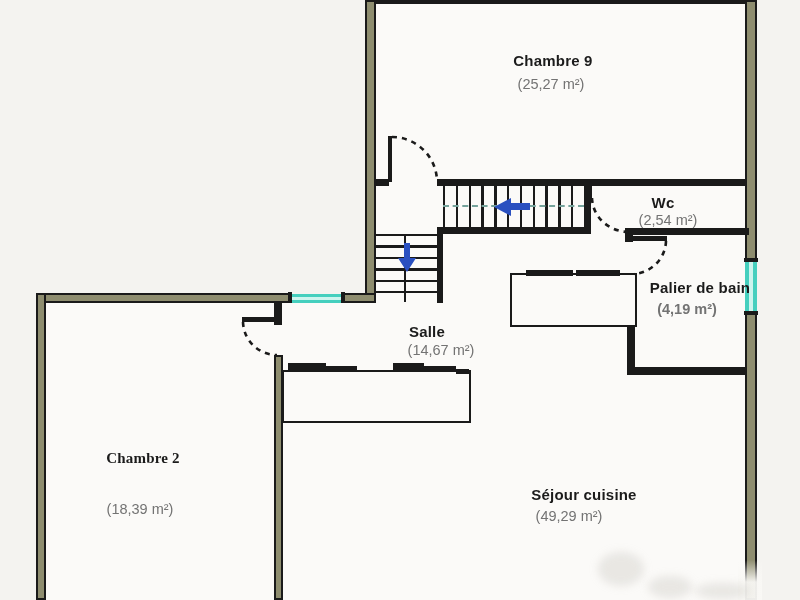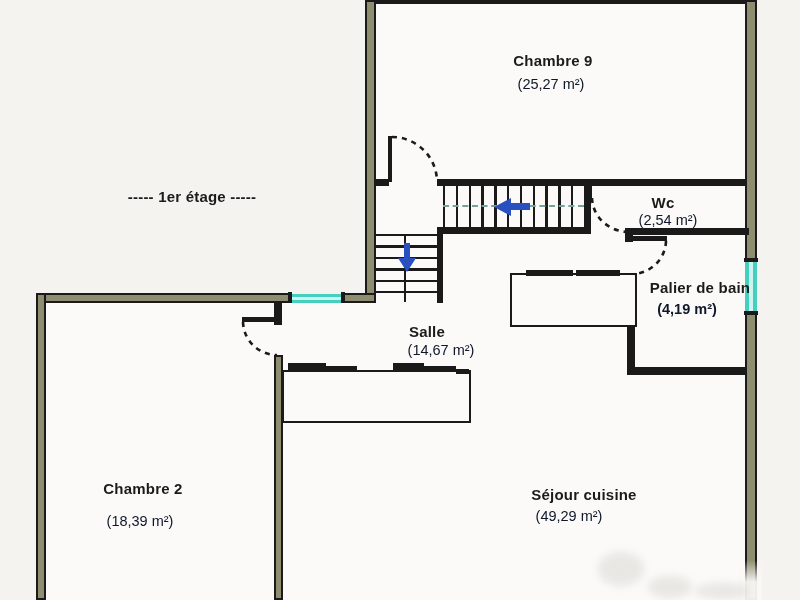--- a/index.html
+++ b/index.html
@@ -3,21 +3,21 @@
 <meta charset="utf-8">
 <style>
   html,body{margin:0;padding:0;background:#e9e8e5;font-family:"Liberation Sans",sans-serif;}
   #plan{position:relative;width:800px;height:600px;background:#f4f3f0;overflow:hidden;}
   .fill{position:absolute;background:#fbfaf8;}
   .wo{position:absolute;background:#8e8d6f;border:2px solid #1a1a1a;box-sizing:border-box;}
   .wb{position:absolute;background:#1a1a1a;}
   .box{position:absolute;border:2px solid #1a1a1a;box-sizing:border-box;background:#fbfaf8;}
   .lbl{position:absolute;transform:translateX(-50%);white-space:nowrap;color:#1b1b1b;
        font-weight:bold;font-size:15px;letter-spacing:.2px;}
-  .val{position:absolute;transform:translateX(-50%);white-space:nowrap;color:#0f172a;
+  .val{position:absolute;transform:translateX(-50%);white-space:nowrap;color:#737373;
        font-weight:normal;font-size:14.5px;}
   .treads-h{position:absolute;background:repeating-linear-gradient(90deg,#1a1a1a 0 2.5px,transparent 2.5px 12.8px);}
   .treads-v{position:absolute;background:repeating-linear-gradient(180deg,#1a1a1a 0 2.5px,transparent 2.5px 11.4px);}
   .dashline{position:absolute;border-top:2px dashed #74a29b;}
   .win-teal-v{position:absolute;background:linear-gradient(90deg,#45cfbe 0 4px,#cdf4ee 4px 8px,#45cfbe 8px);}
   .win-teal-h{position:absolute;background:linear-gradient(180deg,#45cfbe 0 3px,#cdf4ee 3px 6px,#45cfbe 6px);}
   .arcsvg{position:absolute;left:0;top:0;}
   .blob{position:absolute;background:rgba(168,163,155,.22);border-radius:50%;filter:blur(4px);}
   .fade{position:absolute;background:linear-gradient(180deg,rgba(246,245,242,0) 0%,rgba(249,248,245,.95) 55%);}
 </style>
@@ -84,36 +84,35 @@
     <polygon points="6,0 12,0 12,15 18,15 9,29 0,15 6,15" fill="#2a50c0"></polygon>
   </svg>
 
   <svg class="arcsvg" width="800" height="600">
     <path d="M392,137 A45,45 0 0 1 437,181" fill="none" stroke="#1a1a1a" stroke-width="2.6" stroke-dasharray="5 5"></path>
     <path d="M592,198 A37,35 0 0 0 629,232" fill="none" stroke="#1a1a1a" stroke-width="2.6" stroke-dasharray="5 5"></path>
     <path d="M666,241 A35,34 0 0 1 634,274" fill="none" stroke="#1a1a1a" stroke-width="2.6" stroke-dasharray="5 5"></path>
     <path d="M243,322 A34,34 0 0 0 277,355" fill="none" stroke="#1a1a1a" stroke-width="2.6" stroke-dasharray="5 5"></path>
   </svg>
 
-  <div class="lbl" style="left:192px;top:188px;">-----  1er étage  -----</div>
 
   <div class="lbl" style="left:553px;top:52px;">Chambre 9</div>
   <div class="val" style="left:551px;top:76px;">(25,27 m²)</div>
 
   <div class="lbl" style="left:663px;top:194px;">Wc</div>
   <div class="val" style="left:668px;top:212px;">(2,54 m²)</div>
 
   <div class="lbl" style="left:700px;top:279px;">Palier de bain</div>
   <div class="val" style="left:687px;top:301px;font-weight:bold;">(4,19 m²)</div>
 
   <div class="lbl" style="left:427px;top:323px;">Salle</div>
   <div class="val" style="left:441px;top:342px;">(14,67 m²)</div>
 
-  <div class="lbl" style="left:143px;top:480px;">Chambre 2</div>
-  <div class="val" style="left:140px;top:513px;text-align:center;">(18,39 m²)</div>
+  <div class="lbl" style="left:143px;top:450px;font-family:Liberation Serif, serif;">Chambre 2</div>
+  <div class="val" style="left:140px;top:501px;text-align:center;">(18,39 m²)</div>
 
   <div class="lbl" style="left:584px;top:486px;">Séjour cuisine</div>
   <div class="val" style="left:569px;top:508px;">(49,29 m²)</div>
 
   <div class="fade" style="left:738px;top:560px;width:24px;height:40px;"></div>
   <div class="blob" style="left:598px;top:552px;width:46px;height:34px;"></div>
   <div class="blob" style="left:648px;top:576px;width:44px;height:22px;"></div>
   <div class="blob" style="left:695px;top:583px;width:55px;height:16px;"></div>
 
 </div>

